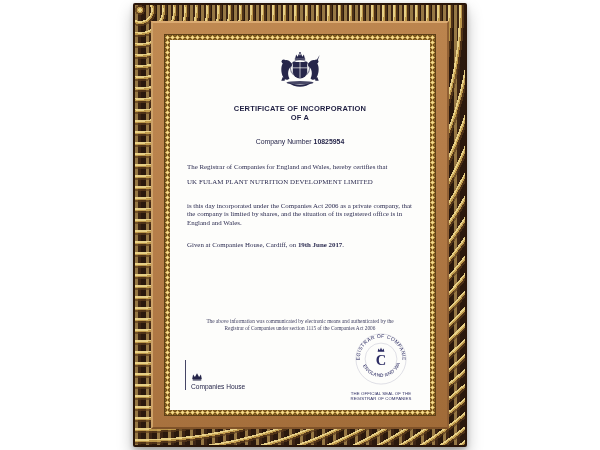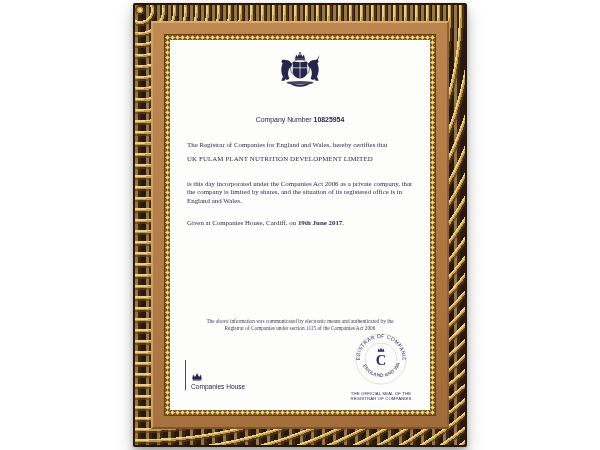--- a/index.html
+++ b/index.html
@@ -124,20 +124,22 @@
               <circle cx="94" cy="20" r="4.5"></circle>
               <path d="M95,16 L101,6 L97,17 Z"></path>
               <path d="M96,52 l3,8 h-7 l-1,-6 Z"></path>
 
               <path d="M34,63 Q60,73 86,63 Q60,82 34,63 Z"></path>
               <ellipse cx="60" cy="64" rx="28" ry="3.4" opacity="0.85"></ellipse>
             </g>
           </svg>
 
           <div class="title">
+            <div>CERTIFICATE OF INCORPORATION</div>
+            <div>OF A</div>
           </div>
 
           <div class="company-number">
             <span>Company Number</span>
             <b>10825954</b>
           </div>
 
           <div class="block-left registrar">The Registrar of Companies for England and Wales, hereby certifies that</div>
 
           <div class="block-left company-name">UK FULAM PLANT NUTRITION DEVELOPMENT LIMITED</div>

